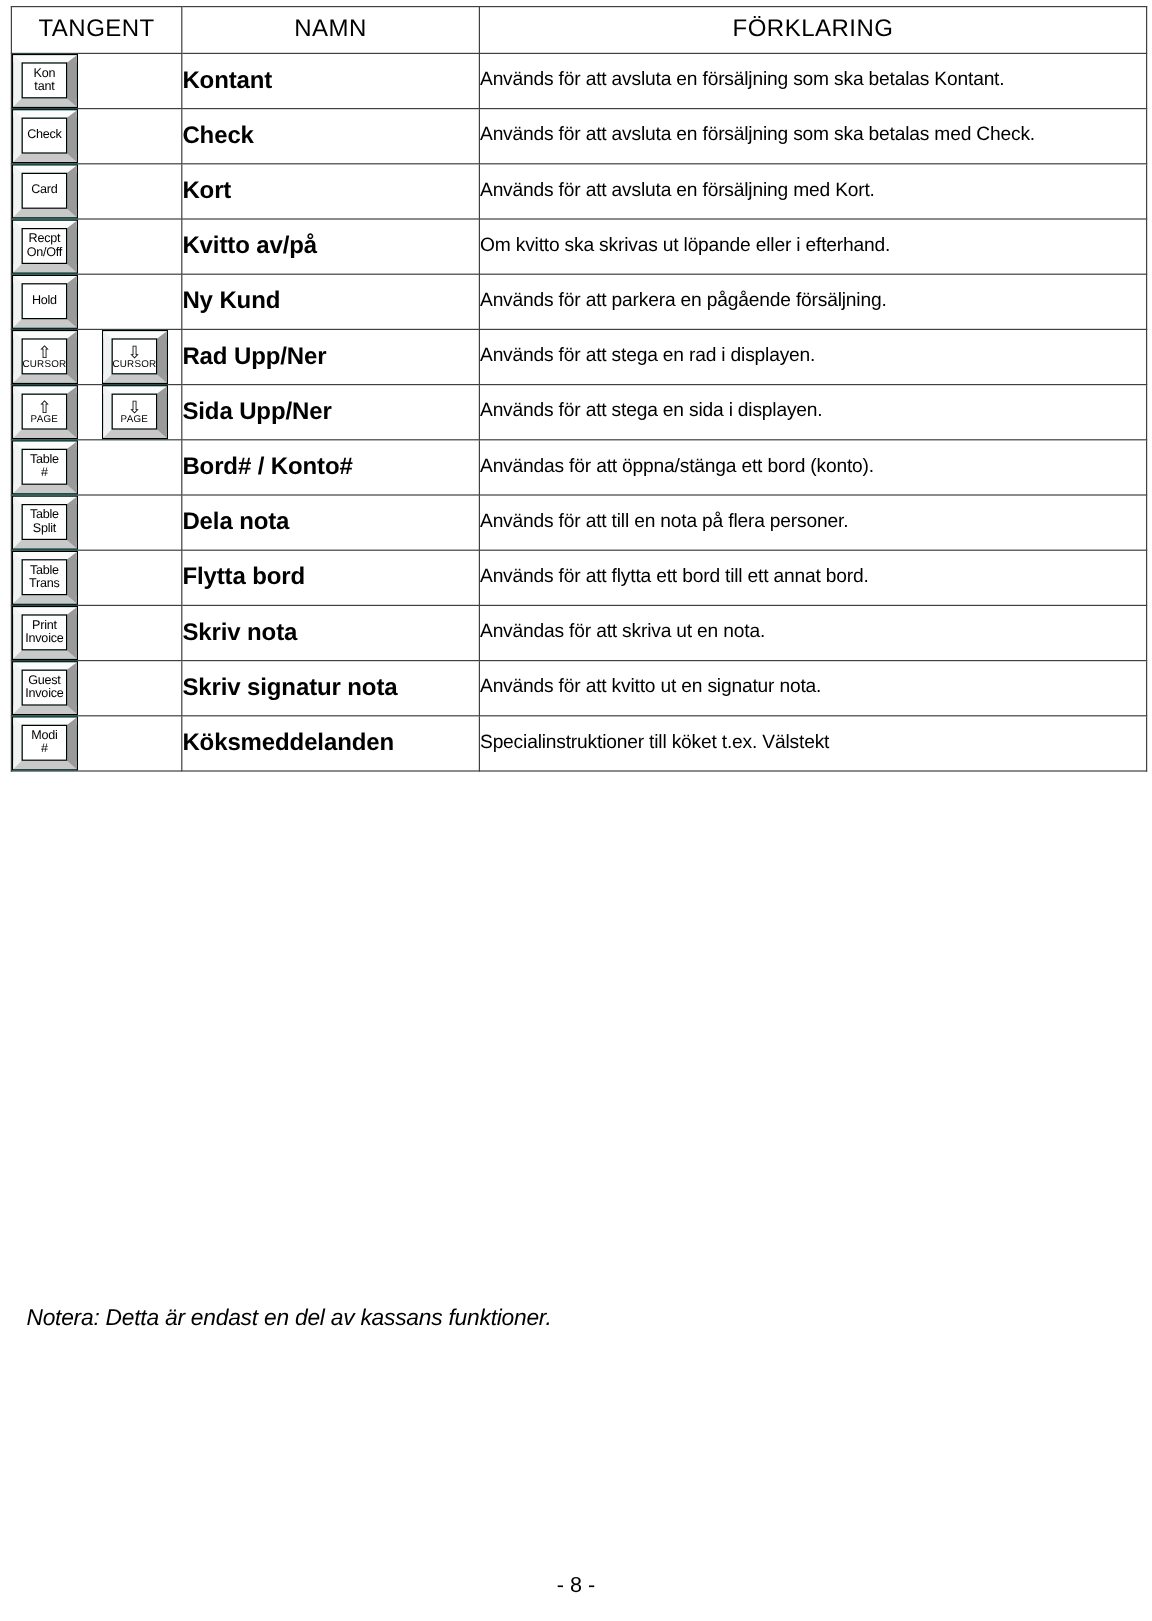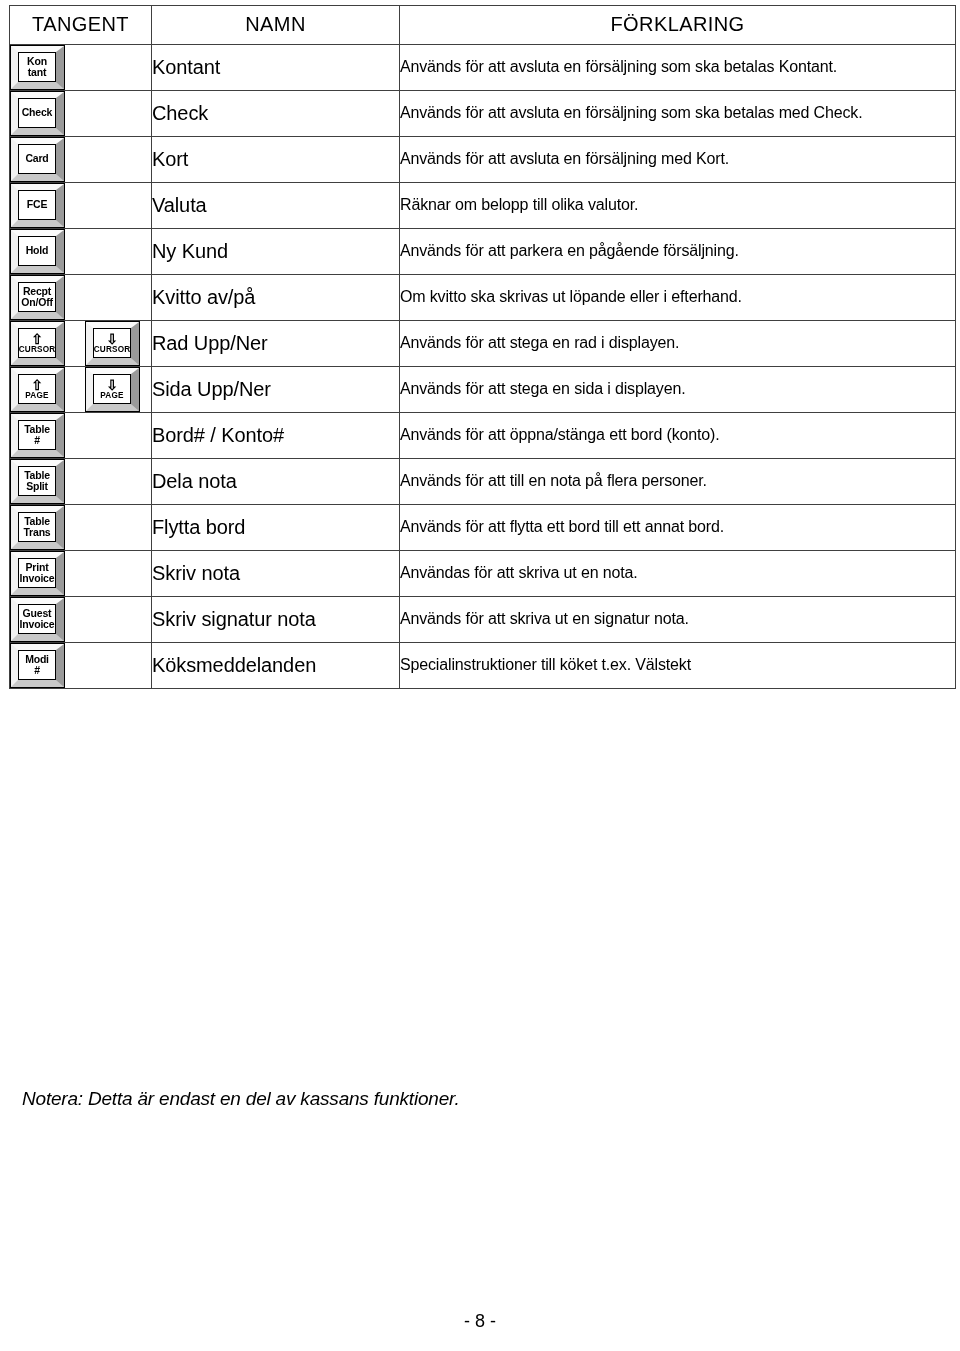--- a/index.html
+++ b/index.html
@@ -62,21 +62,21 @@
   .keys-wrap {
     display: flex;
     flex-direction: row;
     align-items: center;
     gap: 20px;
   }
 
   
   .cell-name {
     font-size: 20px;
-    font-weight: normal;
+    font-weight: bold;
     padding: 4px 0 4px 14px;
     letter-spacing: -0.1px;
   }
 
   
   .cell-desc {
     font-size: 16px;
     font-weight: normal;
     padding: 6px 10px 6px 12px;
     line-height: 1.30;
@@ -86,21 +86,20 @@
   
   .keycap {
     position: relative;
     width: 55px;
     height: 45px;
     box-sizing: border-box;
     border: 1.6px solid #000000;
     background: #14b8a6;
     display: inline-block;
     flex: 0 0 auto;
-    font-weight: bold;
   }
   .keycap .bevel {
     position: absolute;
     left: 0; top: 0; right: 0; bottom: 0;
   }
   
   .keycap .bevel::before {
     content: "";
     position: absolute;
     left: 0; top: 0;
@@ -234,27 +233,28 @@
           <td class="cell-name">Kort</td>
           <td class="cell-desc">Används för att avsluta en försäljning med Kort.</td>
         </tr>
         <tr>
           <td class="cell-key">
             <div class="keys-wrap">
               <div class="keycap">
                 <div class="bevel"></div>
                 <div class="facet"></div>
                 <div class="cap-label">
-                  <span class="ln">FCE</span>
-                </div>
-              </div>
-            </div>
-          </td>
-          <td class="cell-name">Valuta</td>
-          <td class="cell-desc">Räknar om belopp till olika valutor.</td>
+                  <span class="ln">Recpt</span>
+                  <span class="ln">On/Off</span>
+                </div>
+              </div>
+            </div>
+          </td>
+          <td class="cell-name">Kvitto av/på</td>
+          <td class="cell-desc">Om kvitto ska skrivas ut löpande eller i efterhand.</td>
         </tr>
         <tr>
           <td class="cell-key">
             <div class="keys-wrap">
               <div class="keycap">
                 <div class="bevel"></div>
                 <div class="facet"></div>
                 <div class="cap-label">
                   <span class="ln">Hold</span>
                 </div>
@@ -264,36 +264,20 @@
           <td class="cell-name">Ny Kund</td>
           <td class="cell-desc">Används för att parkera en pågående försäljning.</td>
         </tr>
         <tr>
           <td class="cell-key">
             <div class="keys-wrap">
               <div class="keycap">
                 <div class="bevel"></div>
                 <div class="facet"></div>
                 <div class="cap-label">
-                  <span class="ln">Recpt</span>
-                  <span class="ln">On/Off</span>
-                </div>
-              </div>
-            </div>
-          </td>
-          <td class="cell-name">Kvitto av/på</td>
-          <td class="cell-desc">Om kvitto ska skrivas ut löpande eller i efterhand.</td>
-        </tr>
-        <tr>
-          <td class="cell-key">
-            <div class="keys-wrap">
-              <div class="keycap">
-                <div class="bevel"></div>
-                <div class="facet"></div>
-                <div class="cap-label">
                   <span class="ln arrow">⇧</span>
                   <span class="ln tiny">CURSOR</span>
                 </div>
               </div>
               <div class="keycap">
                 <div class="bevel"></div>
                 <div class="facet"></div>
                 <div class="cap-label">
                   <span class="ln arrow">⇩</span>
                   <span class="ln tiny">CURSOR</span>
@@ -335,21 +319,21 @@
                 <div class="bevel"></div>
                 <div class="facet"></div>
                 <div class="cap-label">
                   <span class="ln">Table</span>
                   <span class="ln">#</span>
                 </div>
               </div>
             </div>
           </td>
           <td class="cell-name">Bord# / Konto#</td>
-          <td class="cell-desc">Används för att öppna/stänga ett bord (konto).</td>
+          <td class="cell-desc">Användas för att öppna/stänga ett bord (konto).</td>
         </tr>
         <tr>
           <td class="cell-key">
             <div class="keys-wrap">
               <div class="keycap">
                 <div class="bevel"></div>
                 <div class="facet"></div>
                 <div class="cap-label">
                   <span class="ln">Table</span>
                   <span class="ln">Split</span>
@@ -399,21 +383,21 @@
                 <div class="bevel"></div>
                 <div class="facet"></div>
                 <div class="cap-label">
                   <span class="ln">Guest</span>
                   <span class="ln">Invoice</span>
                 </div>
               </div>
             </div>
           </td>
           <td class="cell-name">Skriv signatur nota</td>
-          <td class="cell-desc">Används för att skriva ut en signatur nota.</td>
+          <td class="cell-desc">Används för att kvitto ut en signatur nota.</td>
         </tr>
         <tr>
           <td class="cell-key">
             <div class="keys-wrap">
               <div class="keycap">
                 <div class="bevel"></div>
                 <div class="facet"></div>
                 <div class="cap-label">
                   <span class="ln">Modi</span>
                   <span class="ln">#</span>

